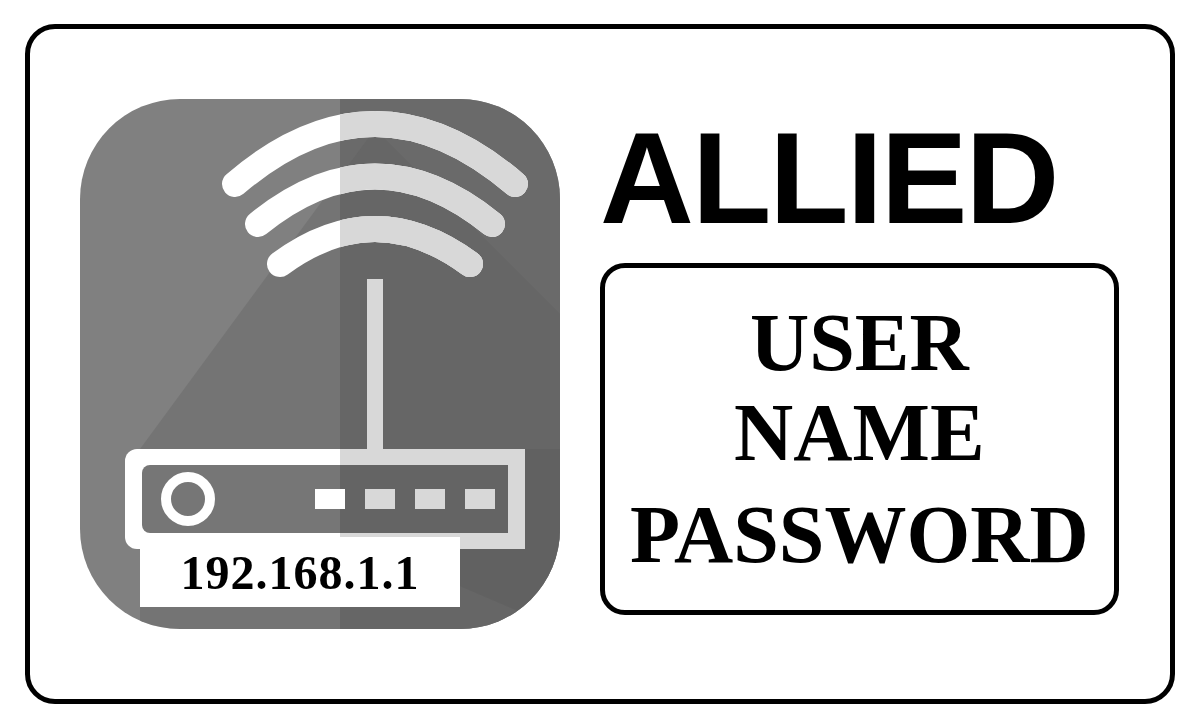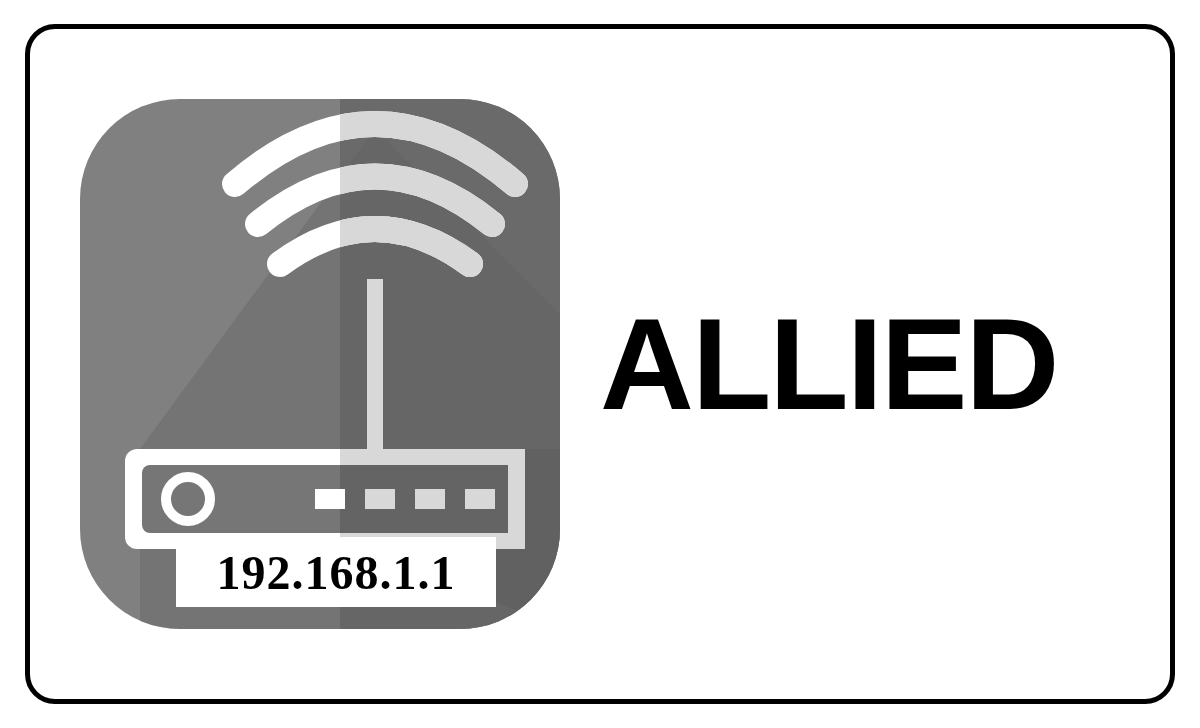--- a/index.html
+++ b/index.html
@@ -48,21 +48,20 @@
       height: 70px;
       background: #ffffff;
       display: flex;
       align-items: center;
       justify-content: center;
       font-family: Georgia, serif;
       font-size: 48px;
       font-weight: bold;
       color: #000;
       letter-spacing: 1px;
-      margin-left: 36px;
     }
     .text-section {
       flex: 1;
       display: flex;
       flex-direction: column;
       gap: 20px;
       padding-right: 30px;
     }
     .title {
       font-family: Liberation Sans, sans-serif;
@@ -151,15 +150,19 @@
         <rect x="335" y="390" width="30" height="20" fill="#d8d8d8"></rect>
         <rect x="385" y="390" width="30" height="20" fill="#d8d8d8"></rect>
       </g>
     </svg>
 
     <div class="ip-label">192.168.1.1</div>
   </div>
 
   <div class="text-section">
     <div class="title">ALLIED</div>
+    <div class="credentials-box">
+      <div class="cred-line">USER NAME</div>
+      <div class="cred-line">PASSWORD</div>
+    </div>
   </div>
 
 </div>
 
 </body></html>

